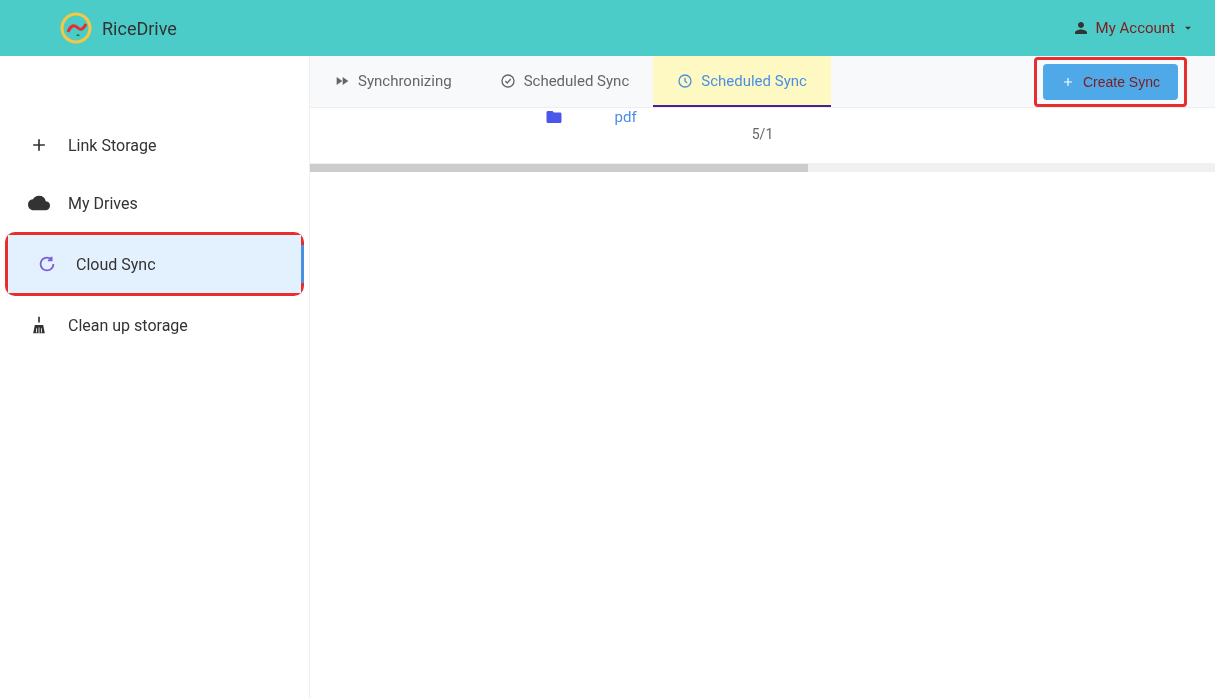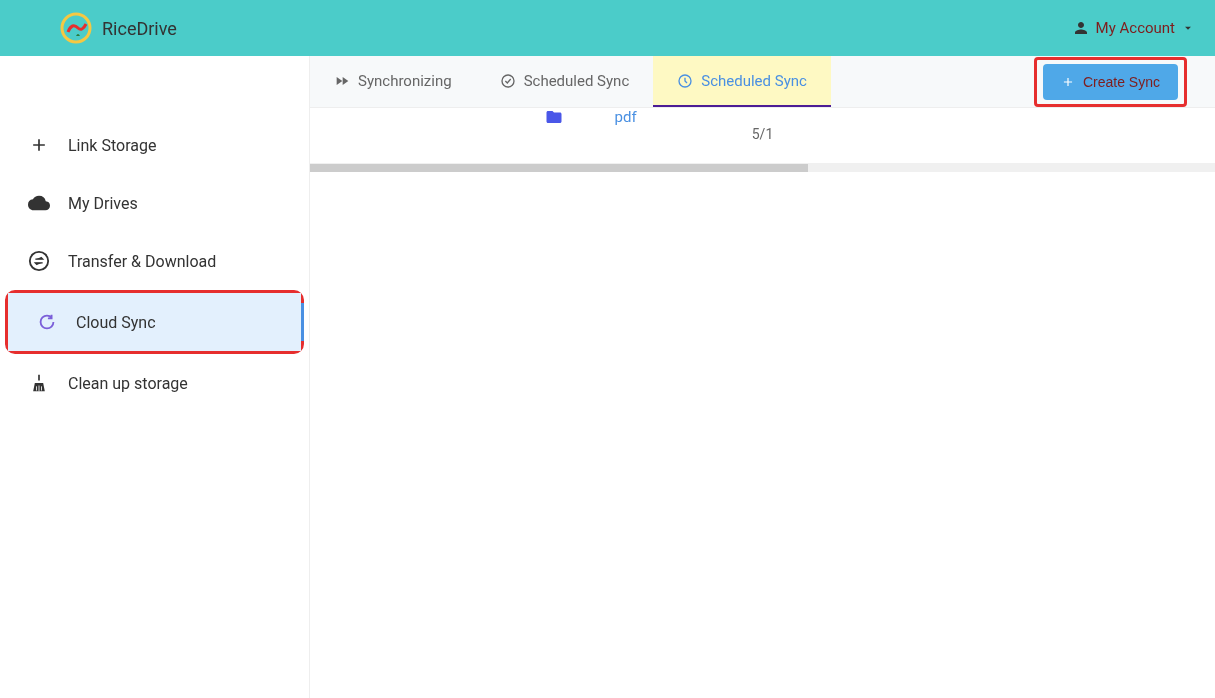--- a/index.html
+++ b/index.html
@@ -81,29 +81,20 @@
 
     <div class="sidebar-item">
       <span class="sidebar-icon">
         <svg width="22" height="22" viewBox="0 0 24 24">
             <path fill="#333" d="M19.35 10.04A7.49 7.49 0 0012 4a7.5 7.5 0 00-6.65 4.04A5.994 5.994 0 000 14c0 3.31 2.69 6 6 6h13a5 5 0 005-5 4.98 4.98 0 00-4.65-4.96z"></path>
           </svg>
       </span>
       <span>My Drives</span>
     </div>
 
-    <div class="sidebar-item">
-      <span class="sidebar-icon">
-        <svg width="22" height="22" viewBox="0 0 24 24">
-            <circle cx="12" cy="12" r="10" fill="none" stroke="#333" stroke-width="2"></circle>
-            <path fill="#333" d="M8 10h8l-2-2m2 6H8l2 2" stroke="#333" stroke-width="1.5"></path>
-          </svg>
-      </span>
-      <span>Transfer &amp; Download</span>
-    </div>
 
     <div class="highlight-red sidebar-highlight">
       <div class="sidebar-item active">
         <span class="sidebar-icon">
           <svg width="22" height="22" viewBox="0 0 24 24">
               <path fill="none" stroke="#7B5FD9" stroke-width="2" d="M19 12a7 7 0 01-7 7 7 7 0 01-7-7 7 7 0 017-7c2 0 3.8.8 5 2.2M17 4v4h-4"></path>
             </svg>
         </span>
         <span>Cloud Sync</span>
       </div>

